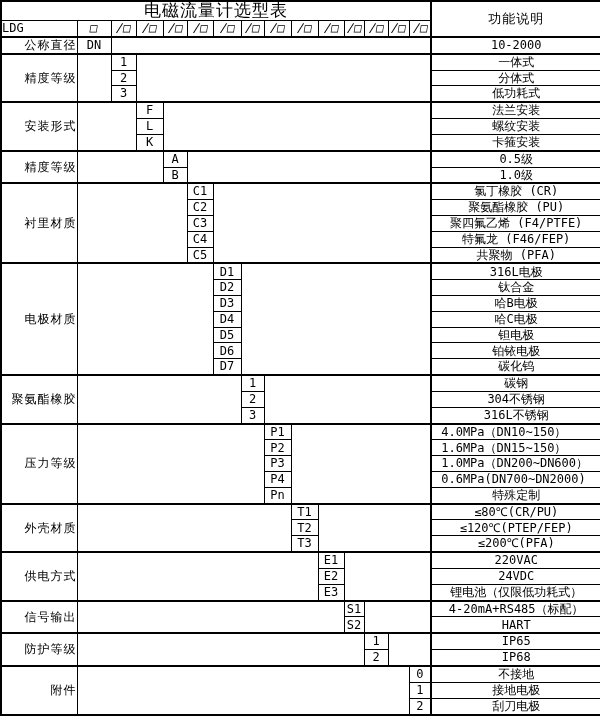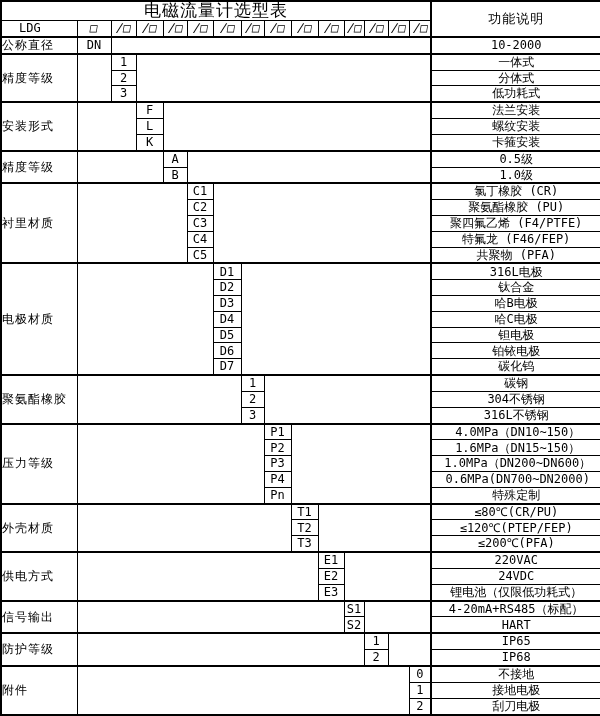--- a/index.html
+++ b/index.html
@@ -15,23 +15,23 @@
     border:1px solid #000;
     padding:0;margin:0;
     text-align:center;vertical-align:middle;
     overflow:hidden;white-space:nowrap;
     line-height:1.05;
   }
   td.title{font-size:17px;letter-spacing:1px;}
   td.fnhead{font-size:13px;letter-spacing:1px;}
   td.fncol{border-left:2px solid #000;margin-top:28px;}
   td.sec{border-top:2px solid #000;}
-  td.lbl{text-align:left;letter-spacing:1px;}
-  td.ldg{text-align:left;padding-left:17px;}
-  td.left{text-align:center;padding-left:3px;}
+  td.lbl{text-align:right;letter-spacing:1px;}
+  td.ldg{text-align:left;padding-left:0;}
+  td.left{text-align:left;padding-left:9px;}
   td.boxcell span{display:inline-block;transform:skewX(-9deg);}
 </style>
 </head>
 <body>
 
 <table class="sel">
   <colgroup>
     <col style="width:76px">
       <col style="width:34px">
     <col style="width:25px">

